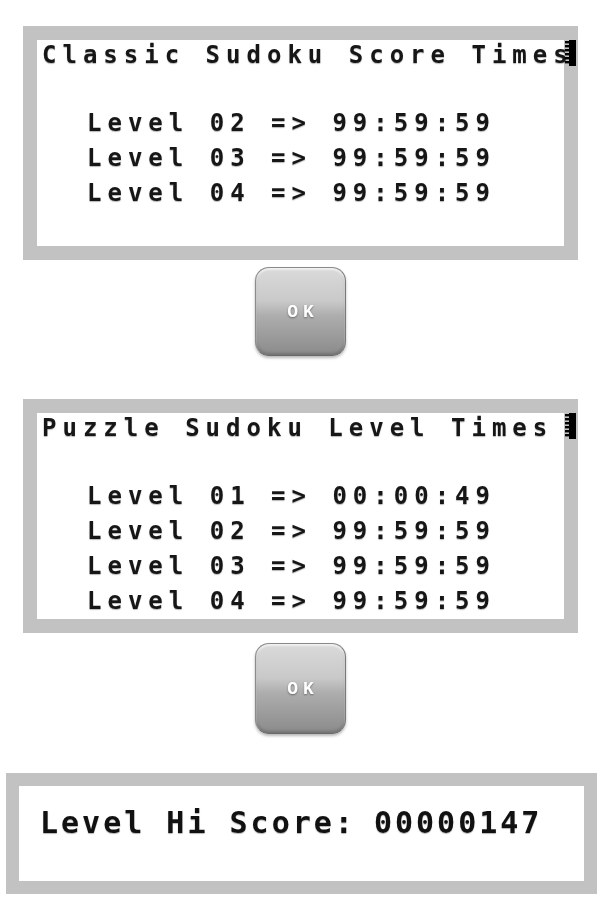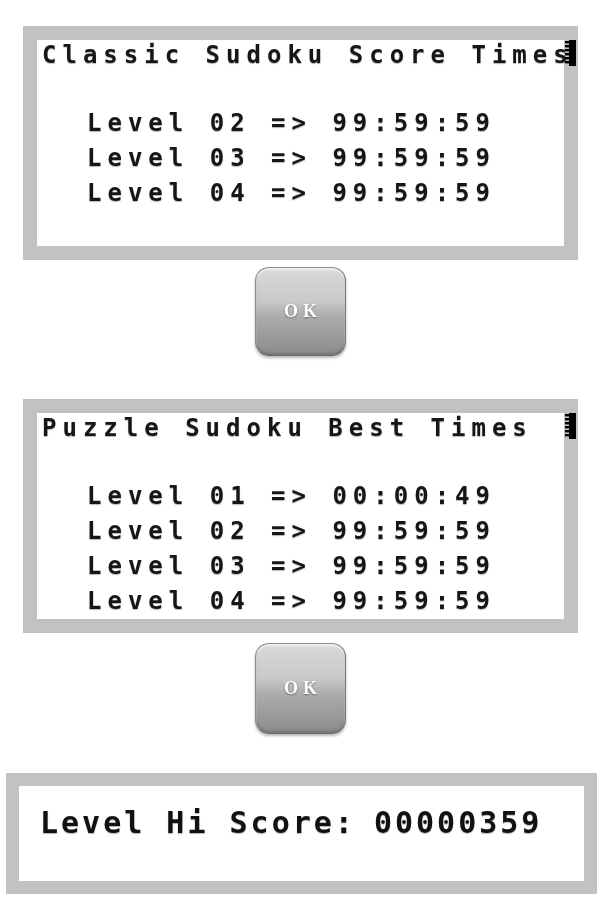--- a/index.html
+++ b/index.html
@@ -70,21 +70,21 @@
     box-sizing: border-box;
     border: 1px solid #8b8b8b;
     border-bottom-color: #696969;
     border-right-color: #7a7a7a;
     border-radius: 14px;
     background: linear-gradient(180deg, #dadada 0%, #c9c9c9 38%, #adadad 55%, #949494 88%, #8b8b8b 100%);
     box-shadow: inset 0 2px 2px rgba(255,255,255,0.65),
                 inset 0 -2px 3px rgba(0,0,0,0.18),
                 0 2px 3px rgba(0,0,0,0.28);
     color: #ffffff;
-    font-family: Liberation Serif, serif;
+    font-family: Liberation Mono, monospace;
     font-size: 18px;
     font-weight: bold;
     letter-spacing: 5px;
     text-indent: 5px;
     text-shadow: 0 1px 2px rgba(0,0,0,0.4);
     cursor: pointer;
     padding: 16px;
   }
   .ok-btn.first  { top: 267px; height: 89px; }
   .ok-btn.second { top: 643px; height: 91px; }
@@ -134,21 +134,21 @@
     <div class="rows">
       <div class="row">Level 02 =&gt; 99:59:59</div>
       <div class="row">Level 03 =&gt; 99:59:59</div>
       <div class="row">Level 04 =&gt; 99:59:59</div>
     </div>
   </section>
 
   <button class="ok-btn first">OK</button>
 
   <section class="dialog second">
-    <div class="dialog-title">Puzzle Sudoku Best Times</div>
+    <div class="dialog-title">Puzzle Sudoku Level Times</div>
     <svg class="scroll-icon" viewBox="0 0 12 26" xmlns="http://www.w3.org/2000/svg">
       <g fill="#000000">
         <rect x="4" y="0" width="7" height="26"></rect>
         <rect x="0" y="1" width="11" height="2.4"></rect>
         <rect x="0" y="5" width="11" height="2.4"></rect>
         <rect x="0" y="9" width="11" height="2.4"></rect>
         <rect x="0" y="13" width="11" height="2.4"></rect>
         <rect x="0" y="17" width="11" height="2.4"></rect>
         <rect x="0" y="21" width="11" height="2.4"></rect>
       </g>
@@ -158,17 +158,17 @@
       <div class="row">Level 02 =&gt; 99:59:59</div>
       <div class="row">Level 03 =&gt; 99:59:59</div>
       <div class="row">Level 04 =&gt; 99:59:59</div>
     </div>
   </section>
 
   <button class="ok-btn second">OK</button>
 
   <section class="score-box">
     <div class="score-line">
-      <span>Level Hi Score:</span><span class="score-value">00000359</span>
+      <span>Level Hi Score:</span><span class="score-value">00000147</span>
     </div>
   </section>
 
 </div>
 
 </body></html>

